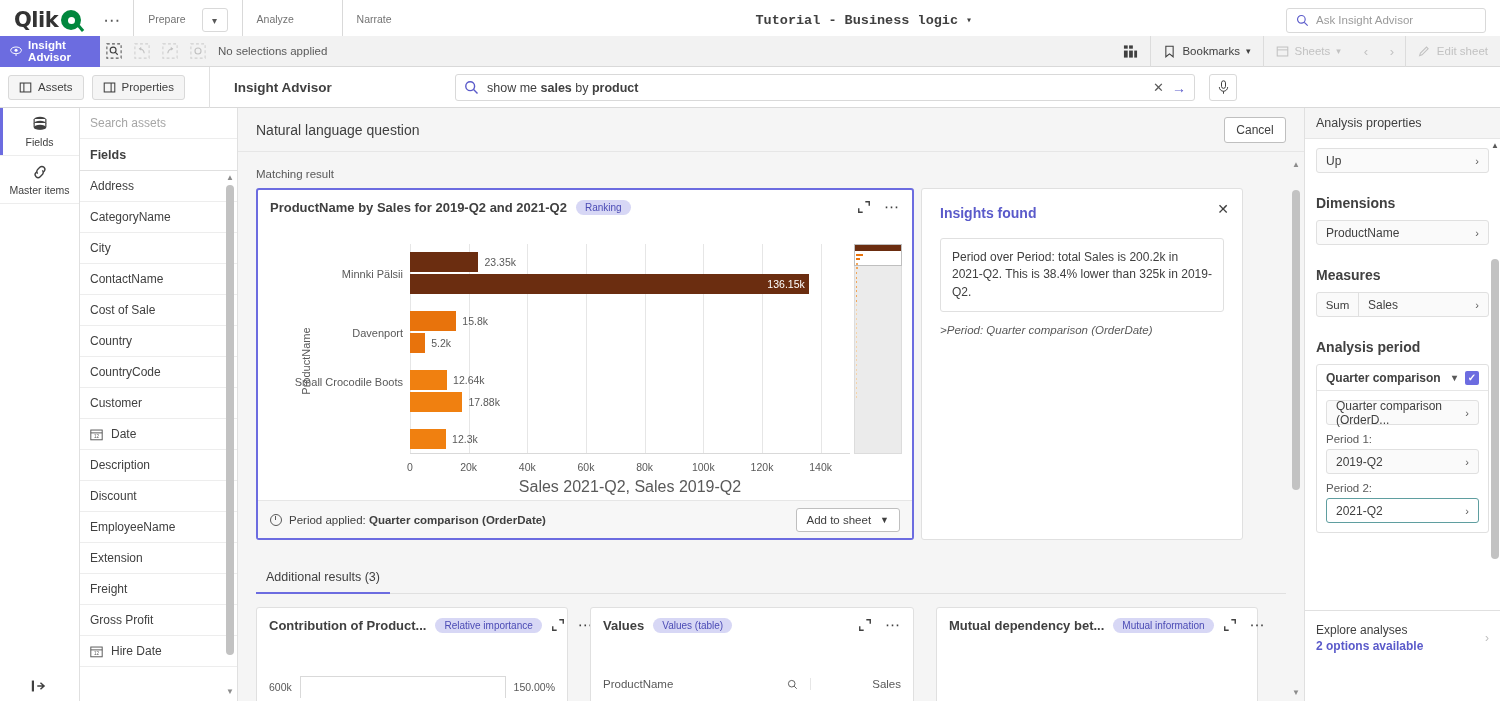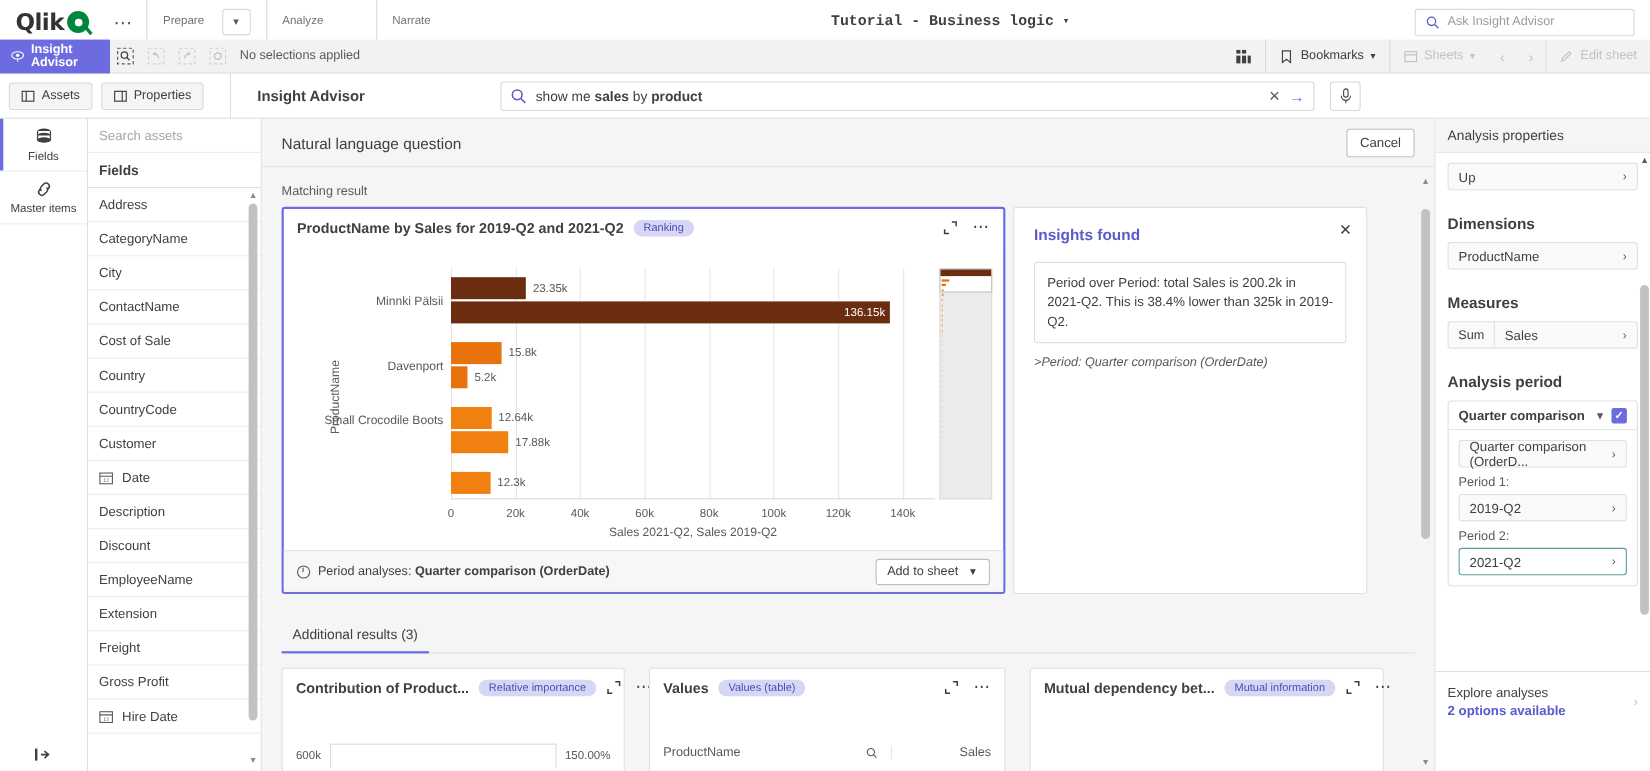--- a/index.html
+++ b/index.html
@@ -111,21 +111,21 @@
      font-size:11px; color:#595959; white-space:nowrap; }
   .plotarea { position:absolute; left:152px; right:62px; top:20px; bottom:44px; }
   .gridline { position:absolute; top:0; bottom:0; width:1px; background:#e6e6e6; }
   .axisline { position:absolute; left:0; right:0; bottom:0; height:1px; background:#d9d9d9; }
   .bar { position:absolute; height:20px; }
   .barlabel { position:absolute; font-size:10.5px; color:#595959; white-space:nowrap; }
   .barlabel.inside { color:#fff; }
   .catlabel { position:absolute; right:100%; margin-right:7px; font-size:11px; color:#595959; white-space:nowrap; }
   .xtick { position:absolute; top:100%; margin-top:7px; font-size:10.5px; color:#595959; transform:translateX(-50%); }
   .xtitle { position:absolute; left:0; right:0; top:100%; margin-top:24px; text-align:center;
-     font-size:11px; color:#595959; }
+     font-size:16px; color:#595959; }
   .minimap { position:absolute; right:10px; top:20px; bottom:44px; width:48px; background:#ebebeb; border:1px solid #dcdcdc; }
   .mm-window { position:absolute; left:-1px; right:-1px; top:-1px; height:22px; background:#fff; border:1px solid #bfbfbf; }
   .mm-bar { position:absolute; left:1px; height:2px; }
   .card-foot { position:absolute; left:0; right:0; bottom:0; height:38px; background:#f7f7f7;
      border-top:1px solid #e6e6e6; display:flex; align-items:center; padding:0 12px; gap:7px; }
   .foot-text { font-size:11.5px; color:#404040; }
   .foot-text b { font-weight:700; }
   .addsheet { margin-left:auto; display:flex; align-items:center; gap:9px; height:24px; padding:0 10px;
      border:1px solid #bfbfbf; border-radius:3px; background:#fff; font-size:11.5px; color:#404040; }
   .clock-ic { width:12px; height:12px; border:1.5px solid #595959; border-radius:50%; position:relative; }
@@ -550,21 +550,21 @@
               <div class="mm-bar" style="top: 137.4px; width: 1.2px; background: rgb(246, 211, 168);"></div>
               <div class="mm-bar" style="top: 142px; width: 1.2px; background: rgb(246, 211, 168);"></div>
               <div class="mm-bar" style="top: 146.6px; width: 1.2px; background: rgb(246, 211, 168);"></div>
               <div class="mm-bar" style="top: 151.2px; width: 1.2px; background: rgb(246, 211, 168);"></div>
               <div style="position: absolute; left: 0px; top: 0px; width: 46px; height: 6px; background: rgb(107, 45, 16);"></div>
             </div>
         </div>
 
         <div class="card-foot">
           <span class="clock-ic"></span>
-          <span class="foot-text"><span>Period analyses:</span> <b>Quarter comparison (OrderDate)</b></span>
+          <span class="foot-text"><span>Period applied:</span> <b>Quarter comparison (OrderDate)</b></span>
           <span class="addsheet">
             <span>Add to sheet</span>
             <span style="font-size:9px;">▼</span>
           </span>
         </div>
       </div>
 
       <div class="card insights">
         <div class="ins-title">Insights found</div>
         <div class="ins-close">✕</div>

